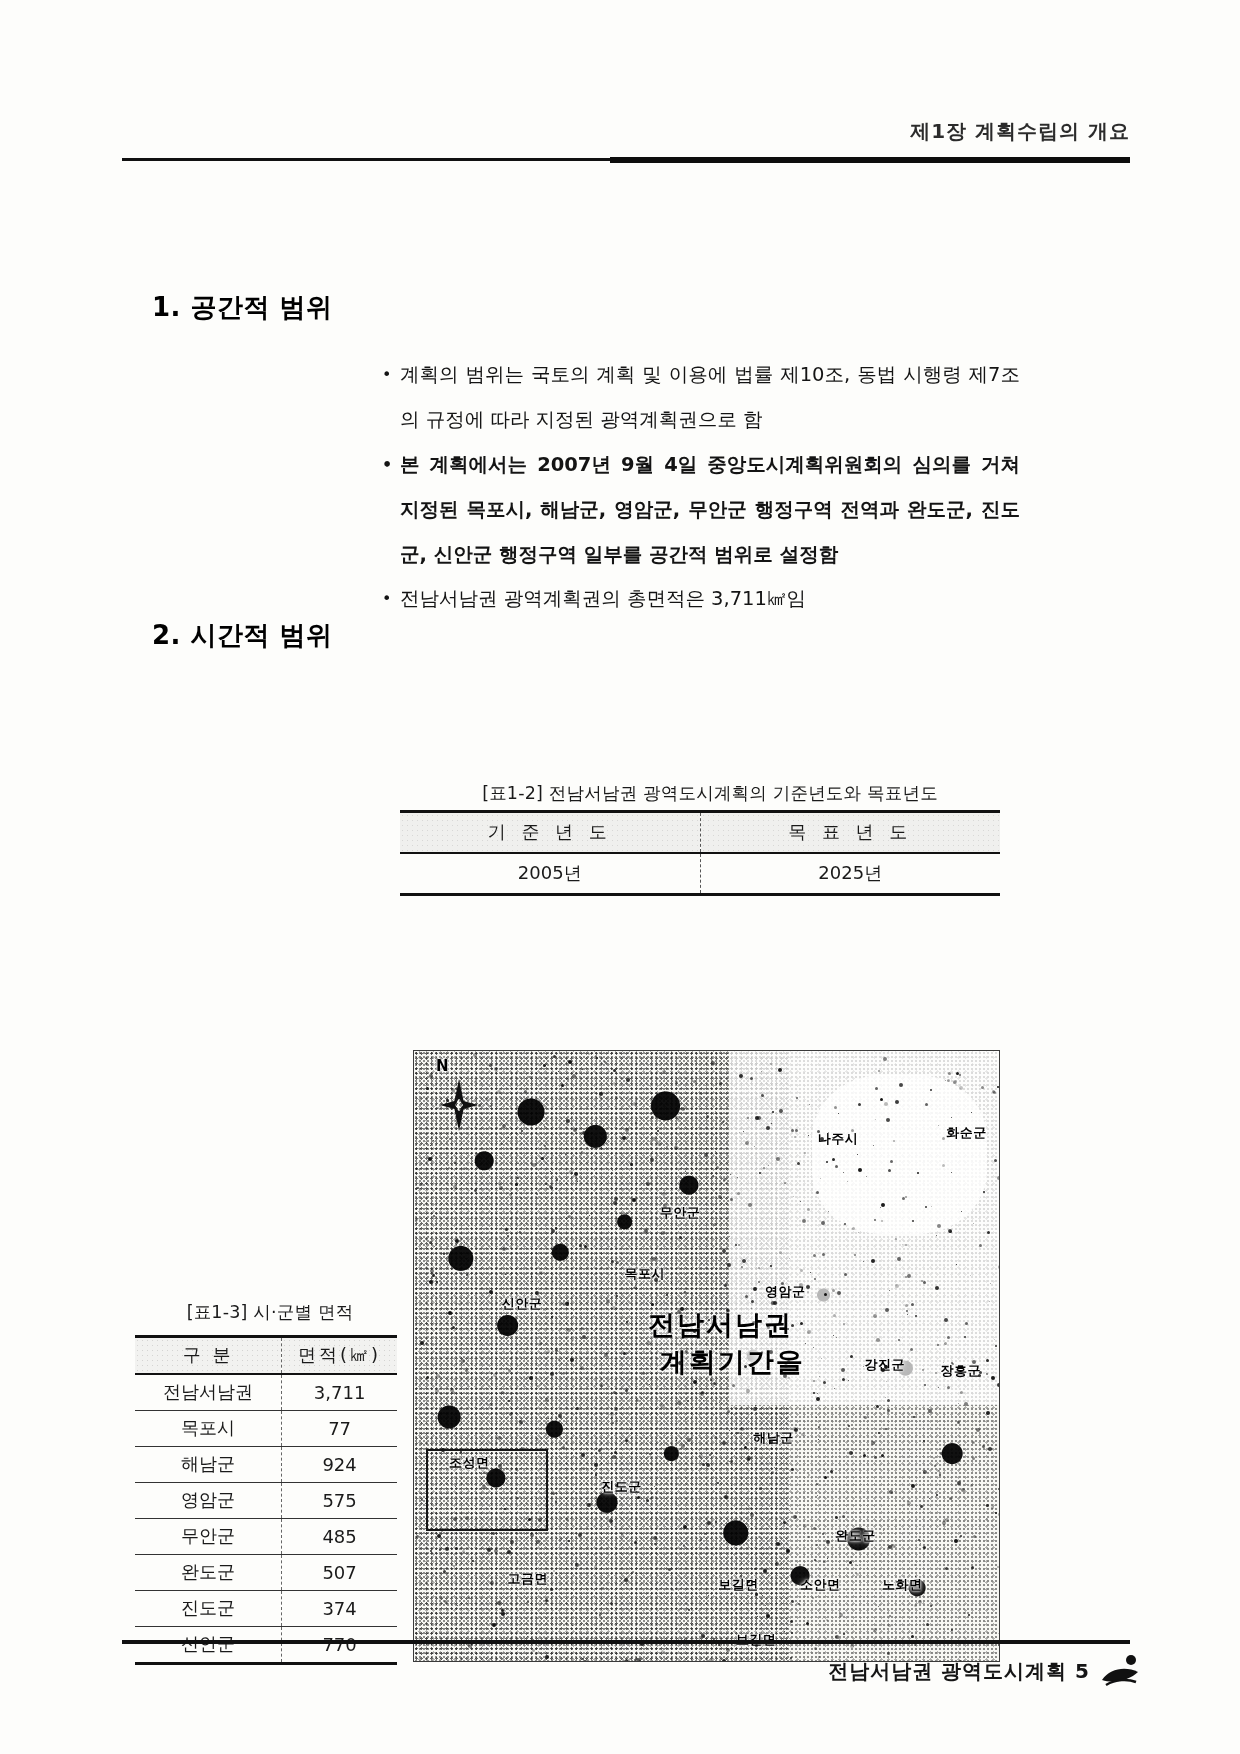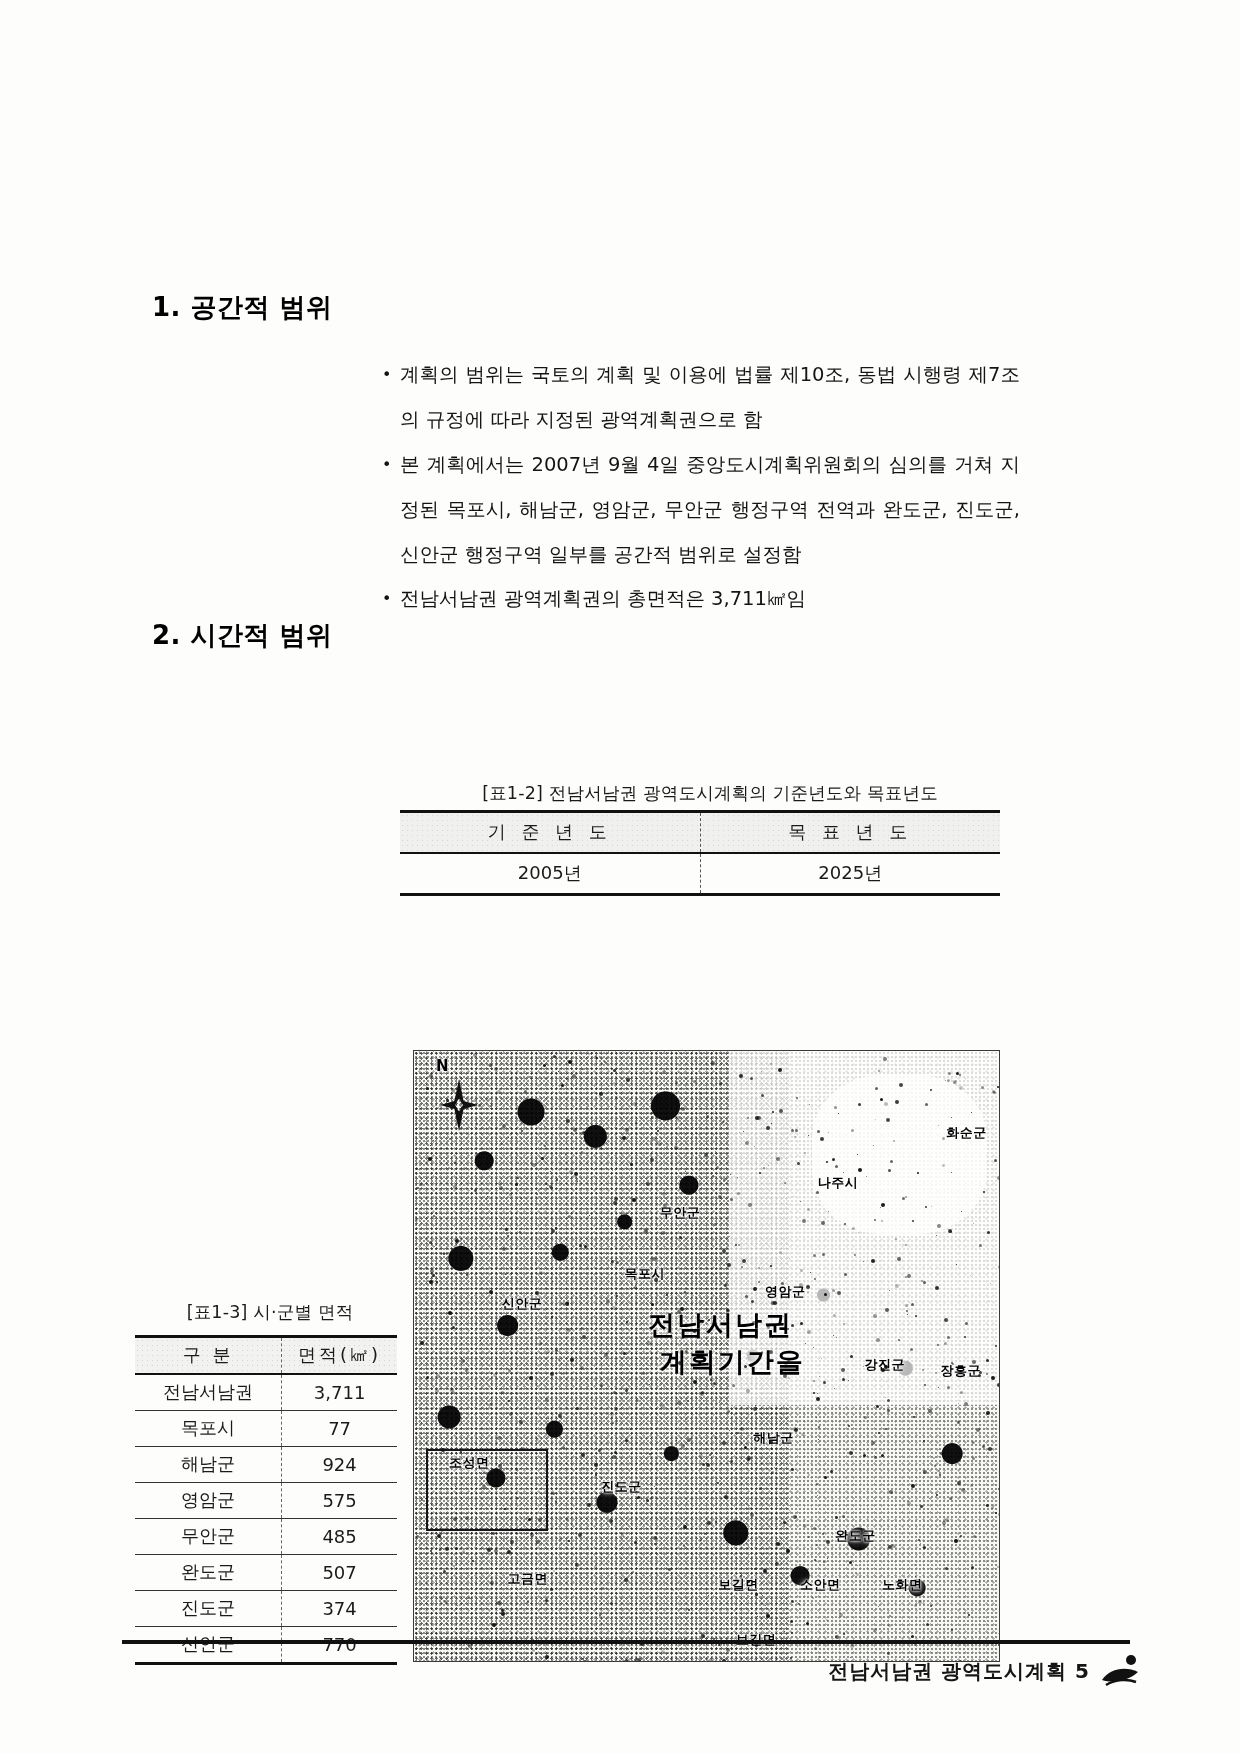--- a/index.html
+++ b/index.html
@@ -47,21 +47,21 @@
   .bl{
     position:absolute;left:400px;width:620px;
     font-size:19.5px;line-height:45px;color:#141414;
     text-align:justify;text-justify:inter-character;
   }
   .bl::before{
     content:"\2022";
     position:absolute;left:-18px;top:0;font-size:16px;line-height:45px;
   }
   .b1{top:352px;}
-  .b2{top:442px;}
+  .b2{top:442px;font-weight:bold;}
   .b3{top:576px;}
   .b4{top:672px;}
   .b5{top:716px;}
 
   
   .cap{
     position:absolute;font-size:17.5px;color:#1a1a1a;letter-spacing:.2px;
   }
   .cap-t12{left:400px;top:781px;width:620px;text-align:center;}
   .tbl12{
@@ -209,20 +209,25 @@
   .foot-logo{
     position:absolute;right:100px;top:1654px;width:40px;height:34px;
   }
   .spot{position:absolute;background:#111;border-radius:50%;}
 </style>
 </head>
 <body>
 
 <div class="page">
 
+  <div class="runhead">
+    <div class="runhead-text">제1장 계획수립의 개요</div>
+    <div class="runhead-rule"></div>
+    <div class="runhead-rule thick"></div>
+  </div>
 
 
   <div class="h-sub s1">1. 공간적 범위</div>
 
   <div class="bl b1">계획의 범위는 국토의 계획 및 이용에 법률 제10조, 동법 시행령 제7조의 규정에 따라 지정된 광역계획권으로 함</div>
   <div class="bl b2">본 계획에서는 2007년 9월 4일 중앙도시계획위원회의 심의를 거쳐 지정된 목포시, 해남군, 영암군, 무안군 행정구역 전역과 완도군, 진도군, 신안군 행정구역 일부를 공간적 범위로 설정함</div>
   <div class="bl b3">전남서남권 광역계획권의 총면적은 3,711㎢임</div>
 
   <div class="h-sub s2">2. 시간적 범위</div>
 
@@ -303,21 +308,21 @@
       <polygon points="40,32 22,27 25,32 22,37" fill="#111"></polygon>
     </svg>
     <div class="mlabel" style="left:22px;top:6px;font-size:15px;">N</div>
 
     <div class="inset-box"></div>
 
     <div class="mlabel big" style="left:40%;top:42%;">전남서남권</div>
     <div class="mlabel big" style="left:42%;top:48%;">계획기간을</div>
 
     <div id="map-labels">
-        <div class="mlabel" style="left: 69%; top: 13%; margin-top: 44px;">나주시</div>
+        <div class="mlabel" style="left: 69%; top: 13%;">나주시</div>
         <div class="mlabel" style="left: 91%; top: 12%;">화순군</div>
         <div class="mlabel" style="left: 42%; top: 25%;">무안군</div>
         <div class="mlabel" style="left: 36%; top: 35%;">목포시</div>
         <div class="mlabel" style="left: 15%; top: 40%;">신안군</div>
         <div class="mlabel" style="left: 60%; top: 38%;">영암군</div>
         <div class="mlabel" style="left: 77%; top: 50%;">강진군</div>
         <div class="mlabel" style="left: 90%; top: 51%;">장흥군</div>
         <div class="mlabel" style="left: 58%; top: 62%;">해남군</div>
         <div class="mlabel" style="left: 32%; top: 70%;">진도군</div>
         <div class="mlabel" style="left: 72%; top: 78%;">완도군</div>

